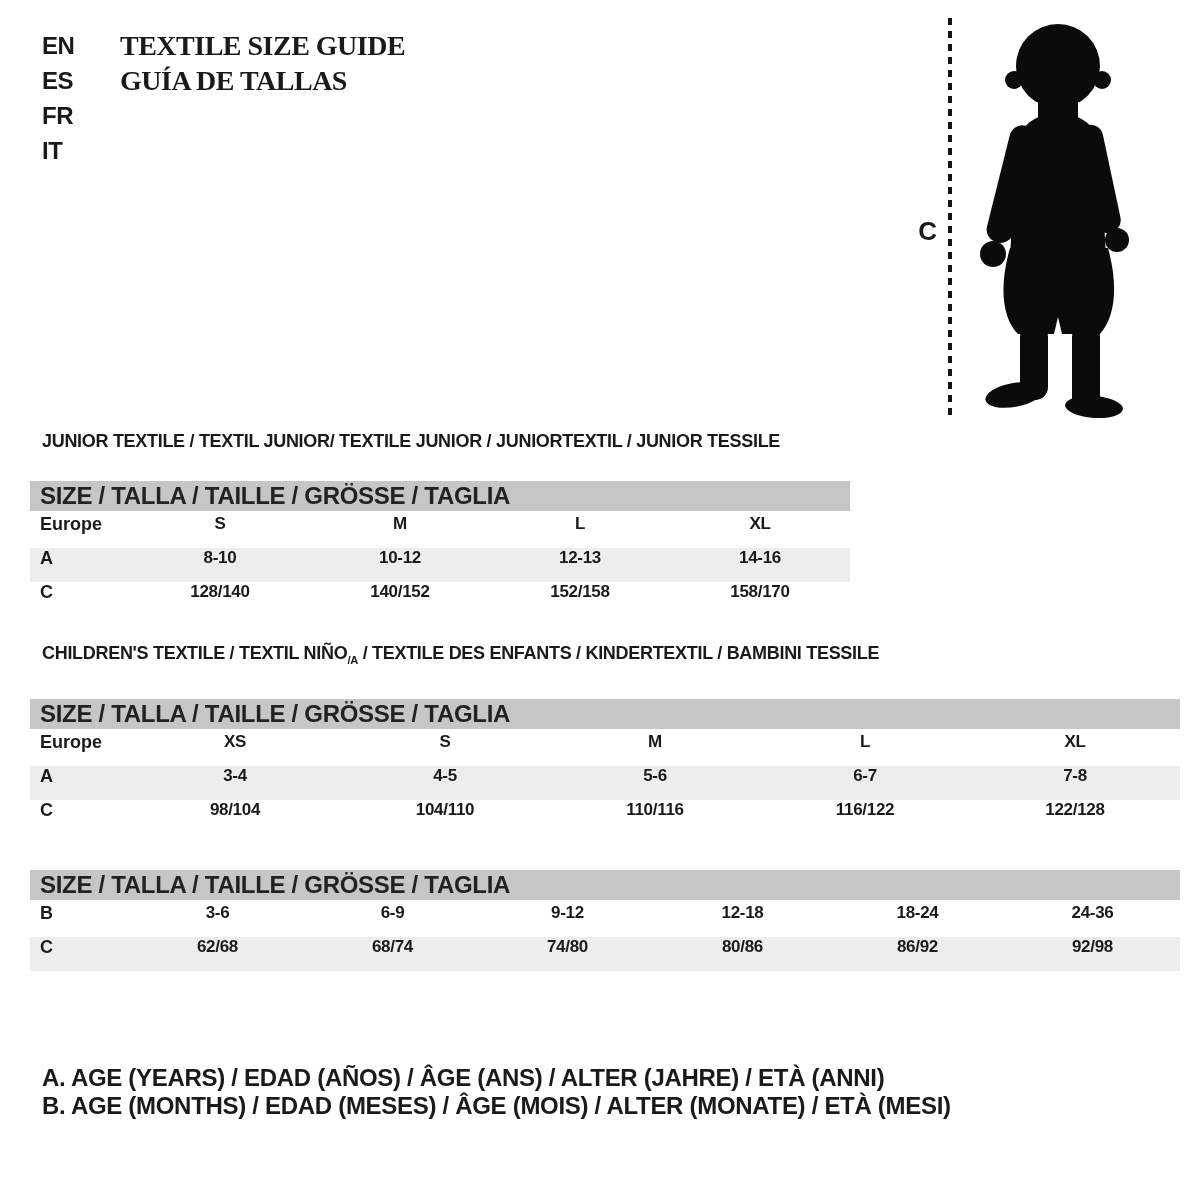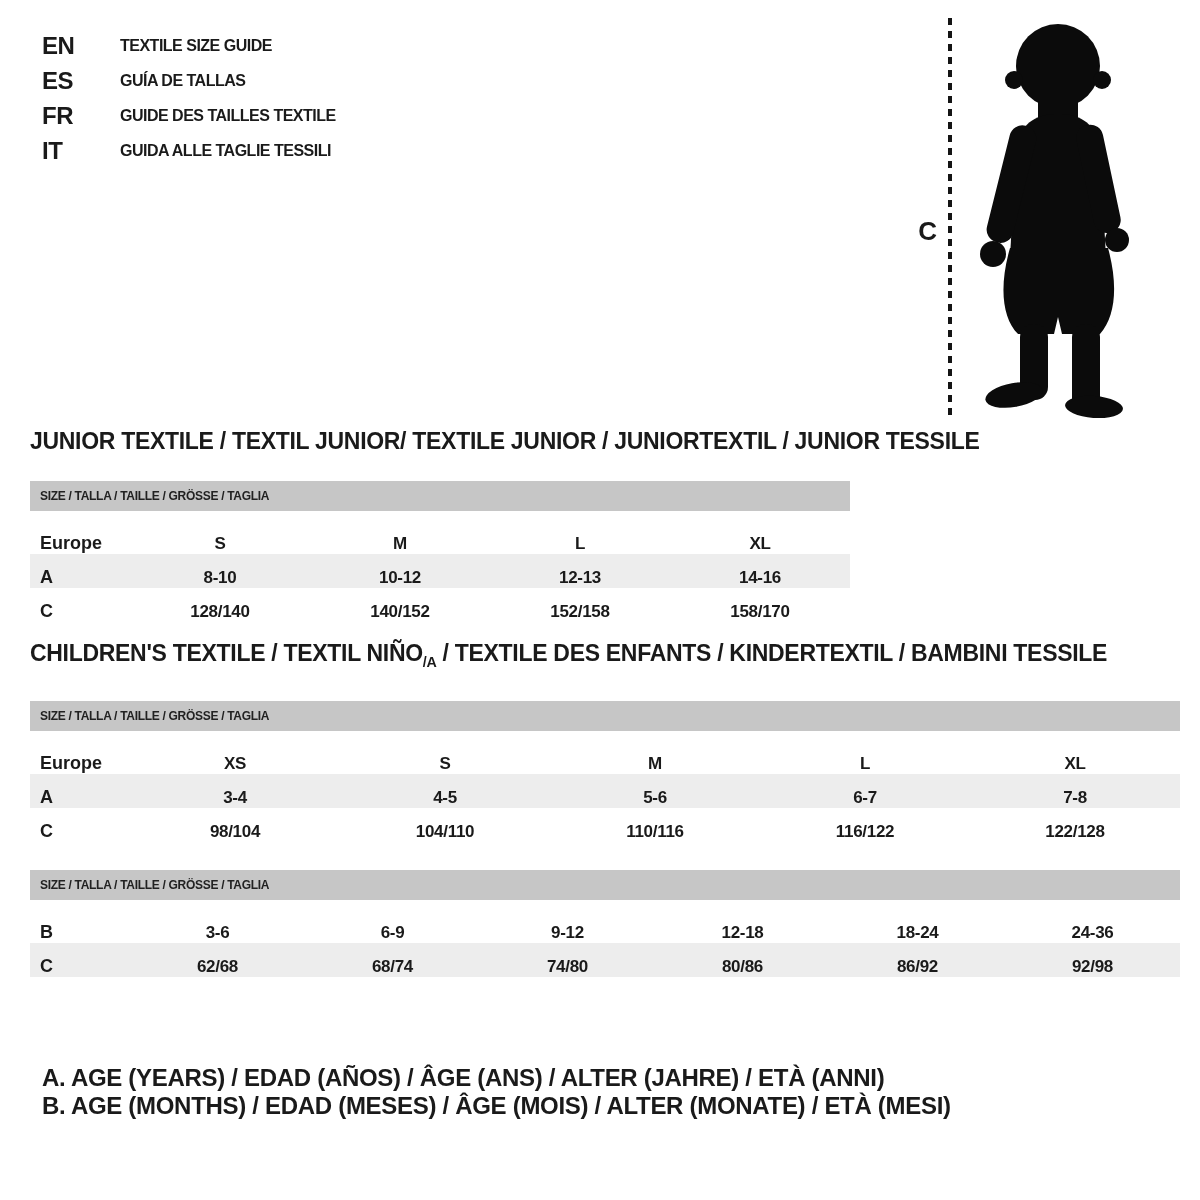--- a/index.html
+++ b/index.html
@@ -8,48 +8,48 @@
     width:1200px;height:1200px;position:relative;background:#ffffff;
     font-family:"Liberation Sans","DejaVu Sans",sans-serif;
     color:#1a1a1a;font-weight:bold;overflow:hidden;
   }
   .page{position:absolute;inset:0;}
 
   
   .lang-block{position:absolute;left:42px;top:28px;}
   .lang-row{display:flex;height:35px;align-items:center;}
   .lang-code{width:78px;font-size:24px;letter-spacing:-0.5px;}
-  .lang-title{font-size:16px;letter-spacing:-0.5px;white-space:nowrap;}
+  .lang-title{font-size:28px;letter-spacing:-0.5px;white-space:nowrap;font-family:Liberation Serif, serif;}
 
   
   .figure-block{position:absolute;left:895px;top:14px;width:262px;height:408px;}
   .dash-line{position:absolute;left:51px;top:0;}
   .c-label{position:absolute;left:0;top:202px;width:42px;text-align:right;font-size:26px;}
   .toddler{position:absolute;left:75px;top:4px;}
 
   
   .section{position:absolute;left:30px;}
   .sec-junior{top:430px;width:820px;}
   .sec-children{top:642px;width:1150px;}
   .sec-babies{top:846px;width:1150px;}
-  .sec-title{font-size:23px;letter-spacing:-0.3px;white-space:nowrap;}
+  .sec-title{margin-left:12px;font-size:18px;letter-spacing:-0.3px;white-space:nowrap;}
   .title-line{line-height:23px;}
   .title-line + .title-line{margin-top:12px;}
   .sub{font-size:0.62em;vertical-align:sub;}
 
   .sec-junior .sg-table{margin-top:28px;}
   .sec-children .sg-table{margin-top:27px;}
   .sec-babies .sg-table{margin-top:24px;}
 
   .t-head{
     height:30px;background:#c6c6c6;display:flex;align-items:center;
-    padding-left:10px;box-sizing:border-box;font-size:12px;
-    letter-spacing:-0.3px;margin-bottom:9px;color:#222;
+    padding-left:10px;box-sizing:border-box;font-size:24px;
+    letter-spacing:-0.3px;margin-bottom:3px;color:#222;
   }
-  .t-row{display:flex;height:34px;align-items:flex-end;font-size:17px;}
+  .t-row{display:flex;height:34px;align-items:flex-start;font-size:17px;}
   .t-row.shaded{background:#ededed;}
   .cell-label{width:100px;padding-left:10px;box-sizing:border-box;font-size:18px;}
   .cell{flex:1;text-align:center;letter-spacing:-0.3px;}
 
   
   .legend{position:absolute;left:42px;top:1064px;font-size:24px;letter-spacing:-0.3px;}
   .legend-line{height:28px;display:flex;align-items:center;white-space:nowrap;}
 </style>
 </head>
 <body>
@@ -60,25 +60,23 @@
       <div class="lang-row">
         <span class="lang-code">EN</span>
         <span class="lang-title">TEXTILE SIZE GUIDE</span>
       </div>
       <div class="lang-row">
         <span class="lang-code">ES</span>
         <span class="lang-title">GUÍA DE TALLAS</span>
       </div>
       <div class="lang-row">
         <span class="lang-code">FR</span>
-        <span class="lang-title">GUIDE DES TAILLES TEXTILE</span>
       </div>
       <div class="lang-row">
         <span class="lang-code">IT</span>
-        <span class="lang-title">GUIDA ALLE TAGLIE TESSILI</span>
       </div>
     </div>
 
   <div class="figure-block">
     <svg class="dash-line" width="8" height="406" viewBox="0 0 8 406">
       <line x1="4" y1="4" x2="4" y2="402" stroke="#141414" stroke-width="4" stroke-dasharray="7 6"></line>
     </svg>
     <div class="c-label">C</div>
     <svg class="toddler" width="170" height="400" viewBox="0 0 170 400">
       <g fill="#0b0b0b">

